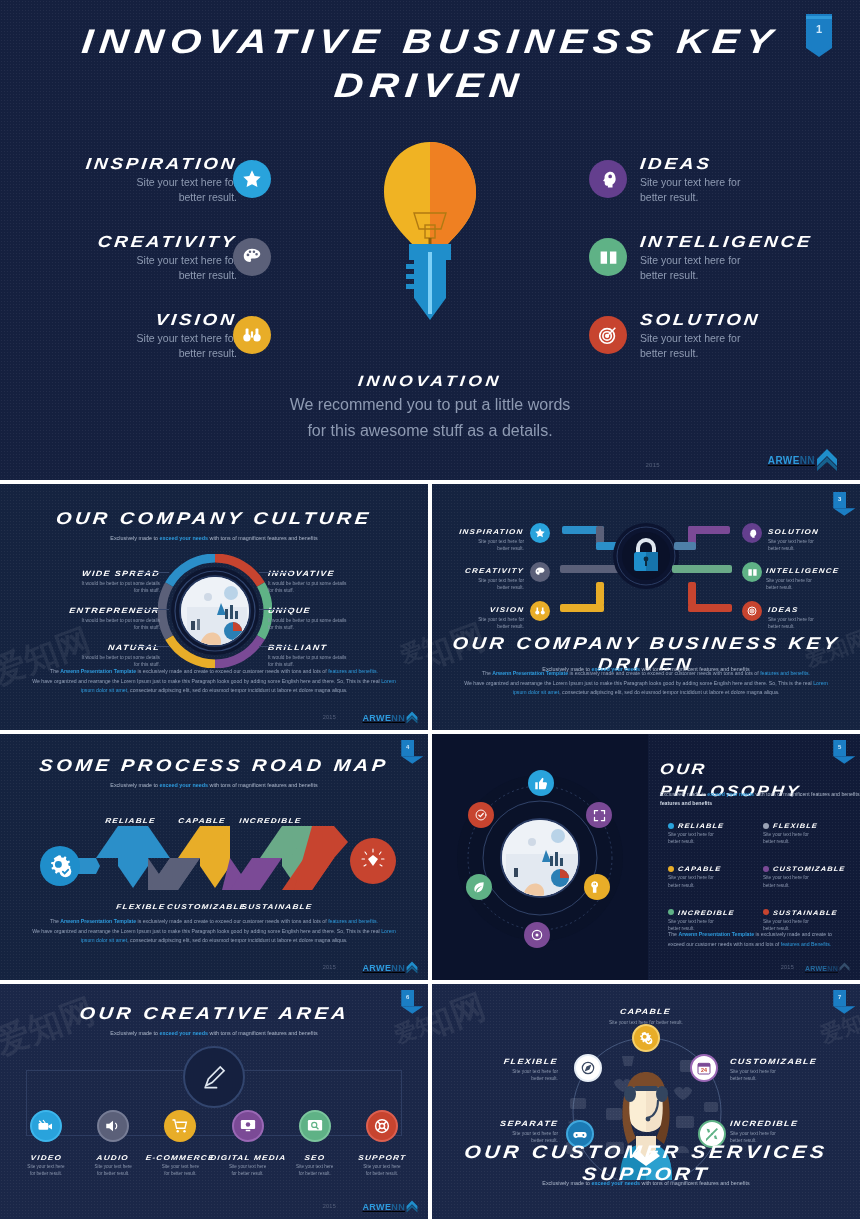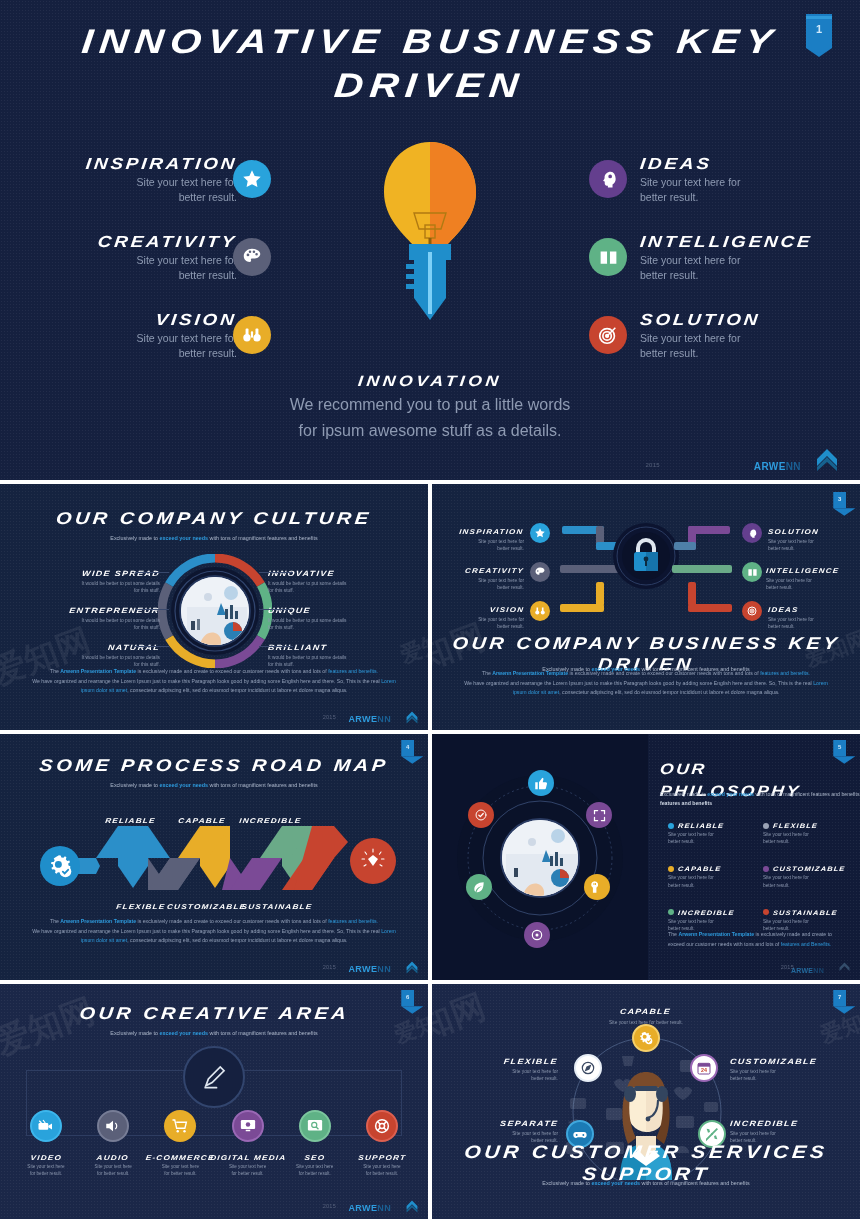--- a/index.html
+++ b/index.html
@@ -54,21 +54,21 @@
   .bulb{ position:absolute; left:378px; top:140px; width:104px; height:215px; }
 
   .badge{ position:absolute; width:26px; height:34px; background:#1b7ec4; }
   .badge:after{ content:""; position:absolute; left:0; bottom:-9px; width:0; height:0;
                 border-left:13px solid transparent; border-right:13px solid transparent;
                 border-top:9px solid #1b7ec4; }
   .badge .bnum{ position:absolute; left:0; right:0; top:9px; text-align:center;
                 font-size:11px; font-weight:700; color:#cfe8fa; }
   .badge .bcap{ position:absolute; left:0; right:0; top:2px; height:3px; background:#2f9ada; }
 
-  .logo{ position:absolute; display:flex; align-items:flex-end; gap:15px; }
+  .logo{ position:absolute; display:flex; align-items:center; gap:1px;text-decoration:underline; }
   .logo .ltxt{ font-size:9px; font-weight:700; letter-spacing:.04em; color:#2e9bdd; }
   .logo .ltxt i{ font-style:normal; color:#1a5f93; }
   .yr{ position:absolute; font-size:5.5px; color:#56617b; letter-spacing:.05em; }
 
   
   .sh-title{ text-align:center; }
   .sh-title .disp{ font-size:17px; letter-spacing:.17em; }
   .sh-sub{ text-align:center; font-size:5.4px; color:#aeb9cc; margin-top:3px; }
   .sh-sub .hl{ color:#2e9bdd; font-weight:700; }
   .para{ text-align:center; font-size:5.2px; line-height:1.85; color:#93a0b8; }
@@ -210,21 +210,21 @@
         <rect x="28" y="134" width="8" height="5" fill="#1f8ecb"></rect>
         <rect x="28" y="144" width="8" height="5" fill="#1f8ecb"></rect>
         <rect x="50" y="112" width="4" height="62" fill="#7ed0f7"></rect>
       </svg>
     </div>
 
     <div style="position:absolute; left:0; right:0; top:372px; text-align:center;">
       <span class="disp c" style="font-size:15px; letter-spacing:.2em;">INNOVATION</span>
     </div>
     <div style="position:absolute; left:0; right:0; top:392px; text-align:center; font-size:16px; line-height:1.6; color:#8e9ab2;">
-      <span>We recommend you to put a little words</span><br><span>for ipsum awesome stuff as a details.</span>
+      <span>We recommend you to put a little words</span><br><span>for this awesome stuff as a details.</span>
     </div>
 
     <div class="yr" style="right:200px; bottom:12px; font-size:6px;">2015</div>
     <div class="logo" style="right:22px; bottom:8px;">
       <span class="ltxt" style="font-size:10px;">ARWE<i>NN</i></span>
       <svg width="22" height="24" viewBox="0 0 22 24">
         <path d="M11 1L21 11v7L11 8 1 18v-7z" fill="#1f8ecb"></path>
         <path d="M11 9l10 10v4L11 14 1 23v-4z" fill="#16628f"></path>
       </svg>
     </div>

